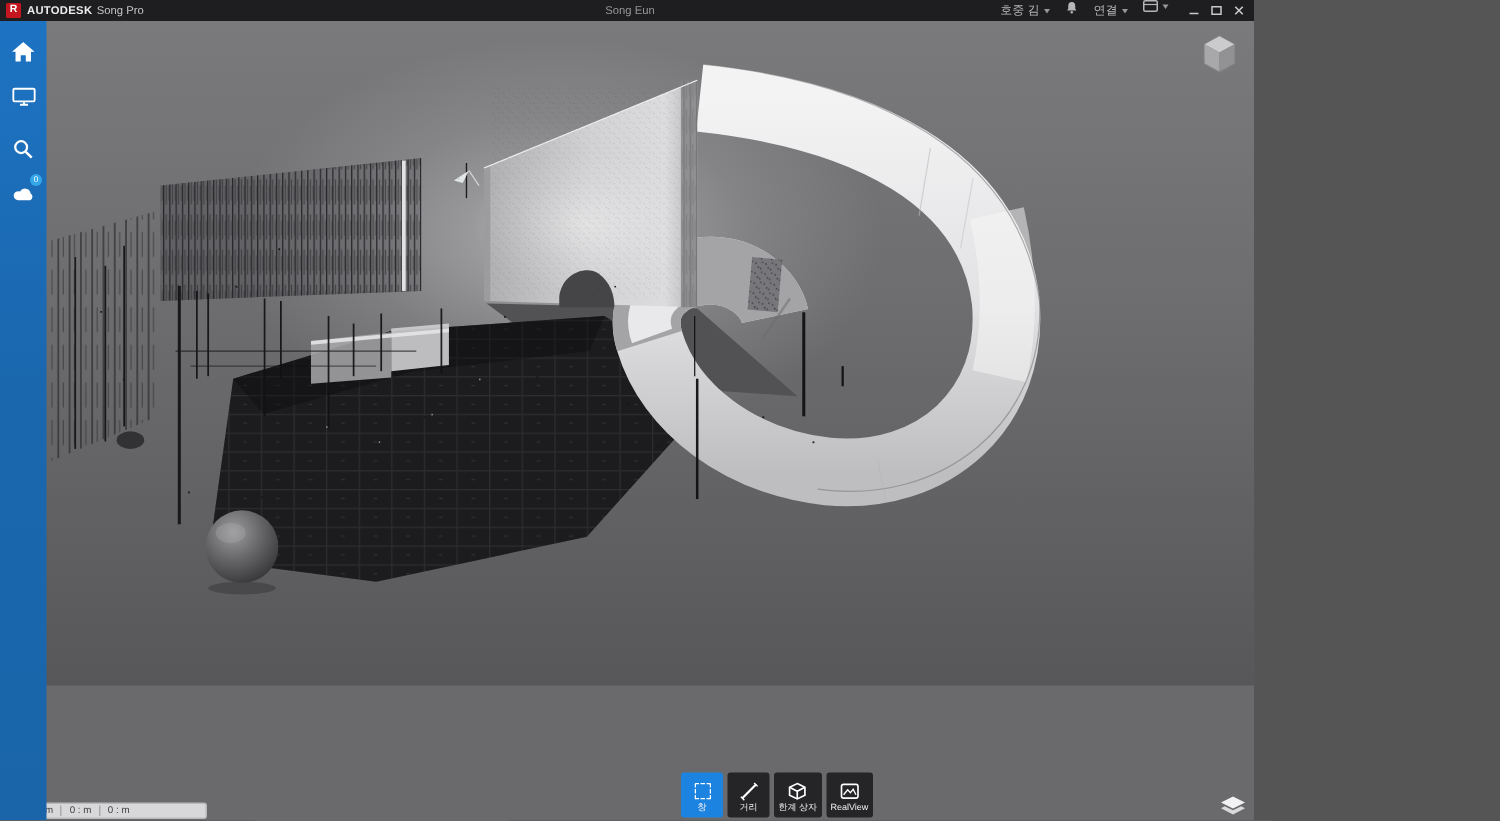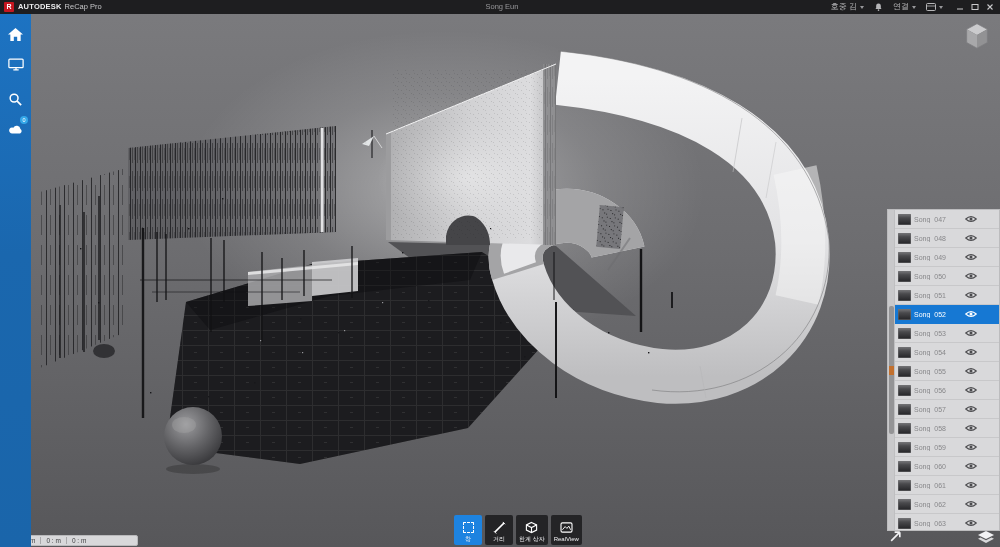--- a/index.html
+++ b/index.html
@@ -1,29 +1,29 @@
 <!DOCTYPE html>
 <html><head>
 <meta charset="utf-8">
 <style>
   *{margin:0;padding:0;box-sizing:border-box}
   html,body{width:1000px;height:547px;overflow:hidden}
   body{font-family:"Liberation Sans","DejaVu Sans",sans-serif;background:#555}
-  .stage{position:relative;width:1000px;height:547px;overflow:hidden;background:#6a6a6d}
+  .stage{position:relative;width:836px;height:547px;overflow:hidden;background:#6a6a6d}
 
   
   .scene{position:absolute;inset:0;z-index:1;display:block}
 
   
   .titlebar{position:absolute;top:0;left:0;width:100%;height:14px;background:#1e1e20;z-index:30;display:flex;align-items:center;padding:0 4px;color:#b6b6b8;font-size:8px;line-height:14px}
   .logo{width:10px;height:10px;background:#c5161f;color:#fff;font-size:7px;font-weight:bold;display:flex;align-items:center;justify-content:center;border-radius:1px;margin-right:4px}
   .brand{color:#ececee;font-weight:bold;font-size:7.5px;letter-spacing:.2px}
   .appname{color:#c6c6c8;font-size:7.5px;margin-left:3px}
   .tb-center{position:absolute;left:4px;right:0;text-align:center;color:#97979a;font-size:7.5px;pointer-events:none}
-  .tb-right{margin-left:auto;display:flex;align-items:center;gap:10px;position:relative;z-index:1}
+  .tb-right{margin-left:auto;display:flex;align-items:flex-start;gap:10px;position:relative;z-index:1}
   .tb-item{display:flex;align-items:center;gap:3px;color:#b6b6b8}
   .caret{width:0;height:0;border-left:2.5px solid transparent;border-right:2.5px solid transparent;border-top:3px solid #97979a}
   .wingroup{display:flex;align-items:center;gap:2px}
   .winbtn{width:13px;height:14px;display:flex;align-items:center;justify-content:center}
 
   
   .sidebar{position:absolute;top:14px;left:0;width:31px;height:533px;background:linear-gradient(180deg,#1d73c2 0%,#1a67ae 45%,#1a65aa 100%);z-index:25;display:flex;flex-direction:column;align-items:center;padding-top:7px}
   .sb-btn{width:31px;height:27px;display:flex;align-items:center;justify-content:center;position:relative;margin-bottom:3px}
   .sb-btn.search{margin-top:5px}
   .badge{position:absolute;top:0;right:3px;min-width:8px;height:8px;background:#35a7e8;border-radius:50%;color:#fff;font-size:5.5px;line-height:8px;text-align:center;padding:0 1px}
@@ -218,21 +218,21 @@
 
     <g transform="translate(362,136)">
       <path d="M0,8 L12,0 L7,10 Z" fill="#eceff1" opacity=".9"></path>
       <path d="M12,0 L20,12" stroke="#e3e3e5" stroke-width="1" fill="none" opacity=".8"></path>
     </g>
   </svg>
 
   <div class="titlebar">
     <span class="logo">R</span>
     <span class="brand">AUTODESK</span>
-    <span class="appname">ReCap Pro</span>
+    <span class="appname">Song Pro</span>
     <div class="tb-center">Song Eun</div>
     <div class="tb-right">
       <span class="tb-item">
         <span>호중 김</span>
         <span class="caret"></span>
       </span>
       <span class="tb-item">
         <svg width="9" height="10" viewBox="0 0 10 10">
             <path d="M5 1 C3 1 2.4 2.5 2.4 4 L2.4 6 L1.6 7.2 L8.4 7.2 L7.6 6 L7.6 4 C7.6 2.5 7 1 5 1 Z" fill="#b6b6b8"></path>
             <circle cx="5" cy="8.5" r=".9" fill="#b6b6b8"></circle>

